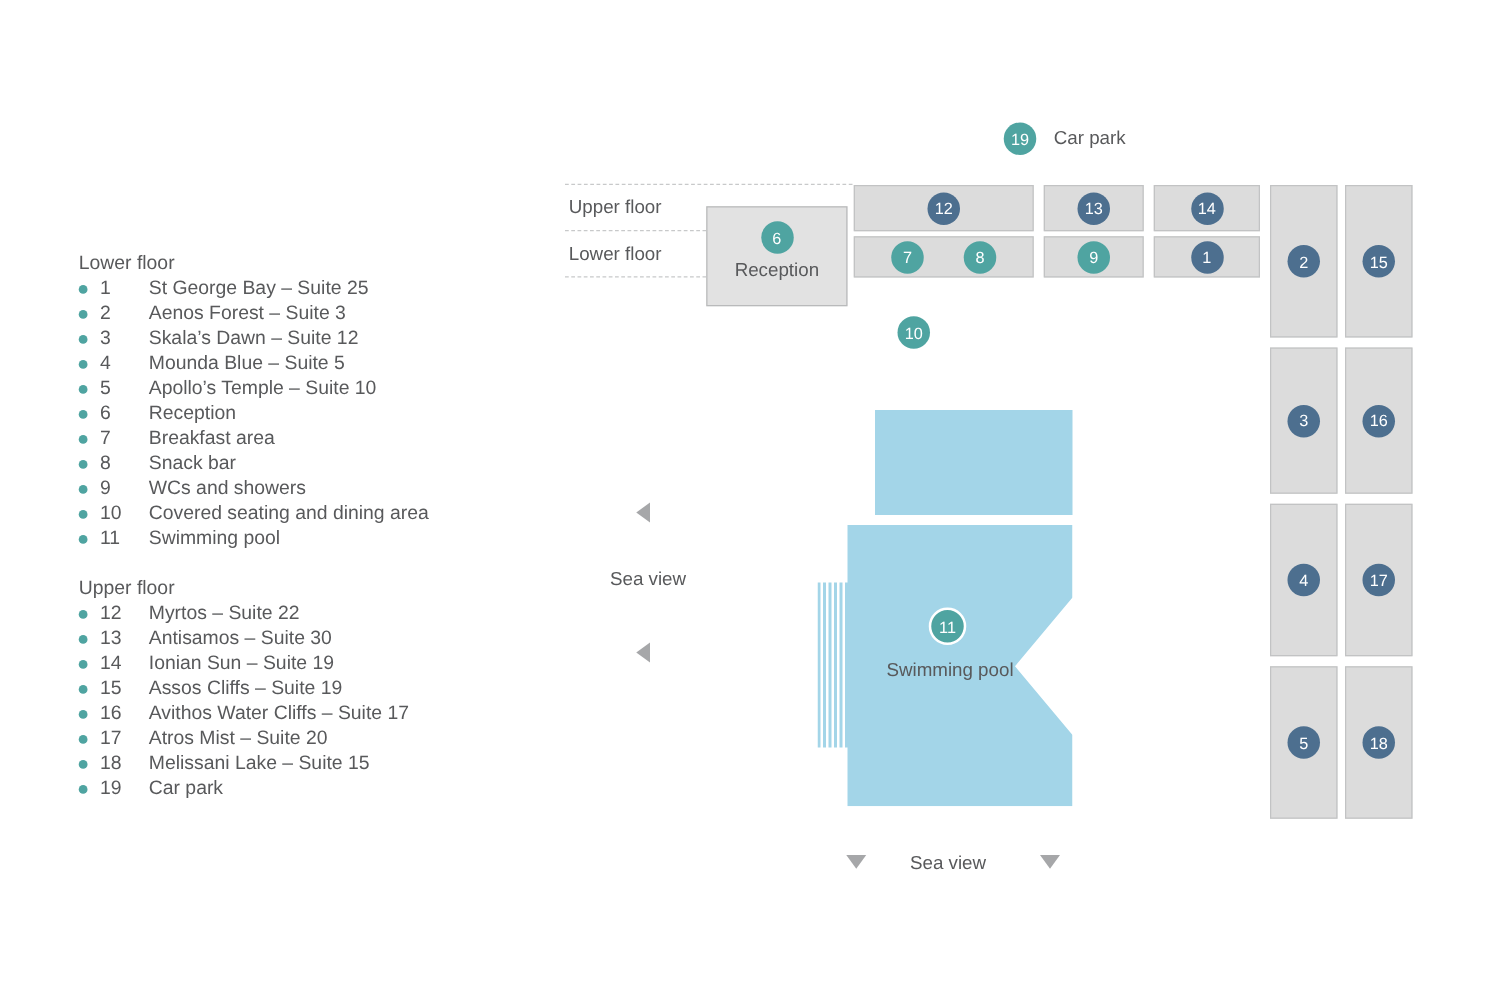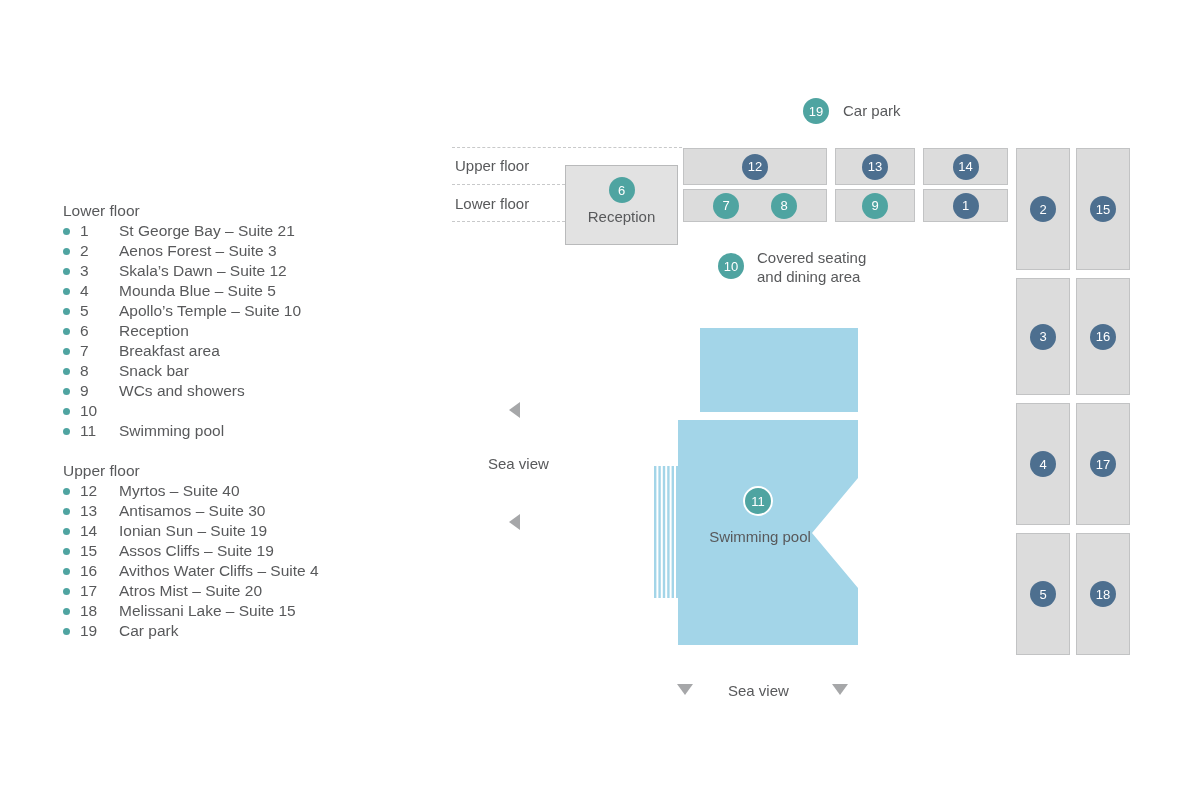--- a/index.html
+++ b/index.html
@@ -66,21 +66,21 @@
 <body>
 
 <div class="canvas">
 
 
   <div class="floor-heading" style="left:63px; top:201px;">Lower floor</div>
   <div class="legend-list" style="left:63px; top:221px;">
     <div class="legend-row">
         <span class="bullet"></span>
         <span class="lnum">1</span>
-        <span class="llabel">St George Bay – Suite 21</span>
+        <span class="llabel">St George Bay – Suite 25</span>
       </div>
     <div class="legend-row">
         <span class="bullet"></span>
         <span class="lnum">2</span>
         <span class="llabel">Aenos Forest – Suite 3</span>
       </div>
     <div class="legend-row">
         <span class="bullet"></span>
         <span class="lnum">3</span>
         <span class="llabel">Skala’s Dawn – Suite 12</span>
@@ -111,54 +111,55 @@
         <span class="llabel">Snack bar</span>
       </div>
     <div class="legend-row">
         <span class="bullet"></span>
         <span class="lnum">9</span>
         <span class="llabel">WCs and showers</span>
       </div>
     <div class="legend-row">
         <span class="bullet"></span>
         <span class="lnum">10</span>
+        <span class="llabel">Covered seating and dining area</span>
       </div>
     <div class="legend-row">
         <span class="bullet"></span>
         <span class="lnum">11</span>
         <span class="llabel">Swimming pool</span>
       </div>
   </div>
 
   <div class="floor-heading" style="left:63px; top:461px;">Upper floor</div>
   <div class="legend-list" style="left:63px; top:481px;">
     <div class="legend-row">
         <span class="bullet"></span>
         <span class="lnum">12</span>
-        <span class="llabel">Myrtos – Suite 40</span>
+        <span class="llabel">Myrtos – Suite 22</span>
       </div>
     <div class="legend-row">
         <span class="bullet"></span>
         <span class="lnum">13</span>
         <span class="llabel">Antisamos – Suite 30</span>
       </div>
     <div class="legend-row">
         <span class="bullet"></span>
         <span class="lnum">14</span>
         <span class="llabel">Ionian Sun – Suite 19</span>
       </div>
     <div class="legend-row">
         <span class="bullet"></span>
         <span class="lnum">15</span>
         <span class="llabel">Assos Cliffs – Suite 19</span>
       </div>
     <div class="legend-row">
         <span class="bullet"></span>
         <span class="lnum">16</span>
-        <span class="llabel">Avithos Water Cliffs – Suite 4</span>
+        <span class="llabel">Avithos Water Cliffs – Suite 17</span>
       </div>
     <div class="legend-row">
         <span class="bullet"></span>
         <span class="lnum">17</span>
         <span class="llabel">Atros Mist – Suite 20</span>
       </div>
     <div class="legend-row">
         <span class="bullet"></span>
         <span class="lnum">18</span>
         <span class="llabel">Melissani Lake – Suite 15</span>
@@ -239,24 +240,20 @@
   <div class="rrow" style="left:1016px; top:533px; height:122px;">
     <div class="cell vcell">
         <span class="circle navy">5</span>
       </div>
     <div class="cell vcell">
         <span class="circle navy">18</span>
       </div>
   </div>
 
   <div class="circle teal abs" style="left:718px; top:253px;">10</div>
-  <div class="map-label two-line" style="left:757px; top:248px;">
-    <div>Covered seating</div>
-    <div>and dining area</div>
-  </div>
 
   <div class="pool-upper"></div>
   <svg class="pool-svg" width="204" height="225" viewBox="0 0 204 225">
     <polygon points="24,0 204,0 204,58 158,113 204,168 204,225 24,225"></polygon>
     <g>
       <rect x="0" y="46" width="2.4" height="132"></rect>
       <rect x="4.4" y="46" width="2.4" height="132"></rect>
       <rect x="8.8" y="46" width="2.4" height="132"></rect>
       <rect x="13.2" y="46" width="2.4" height="132"></rect>
       <rect x="17.6" y="46" width="2.4" height="132"></rect>

